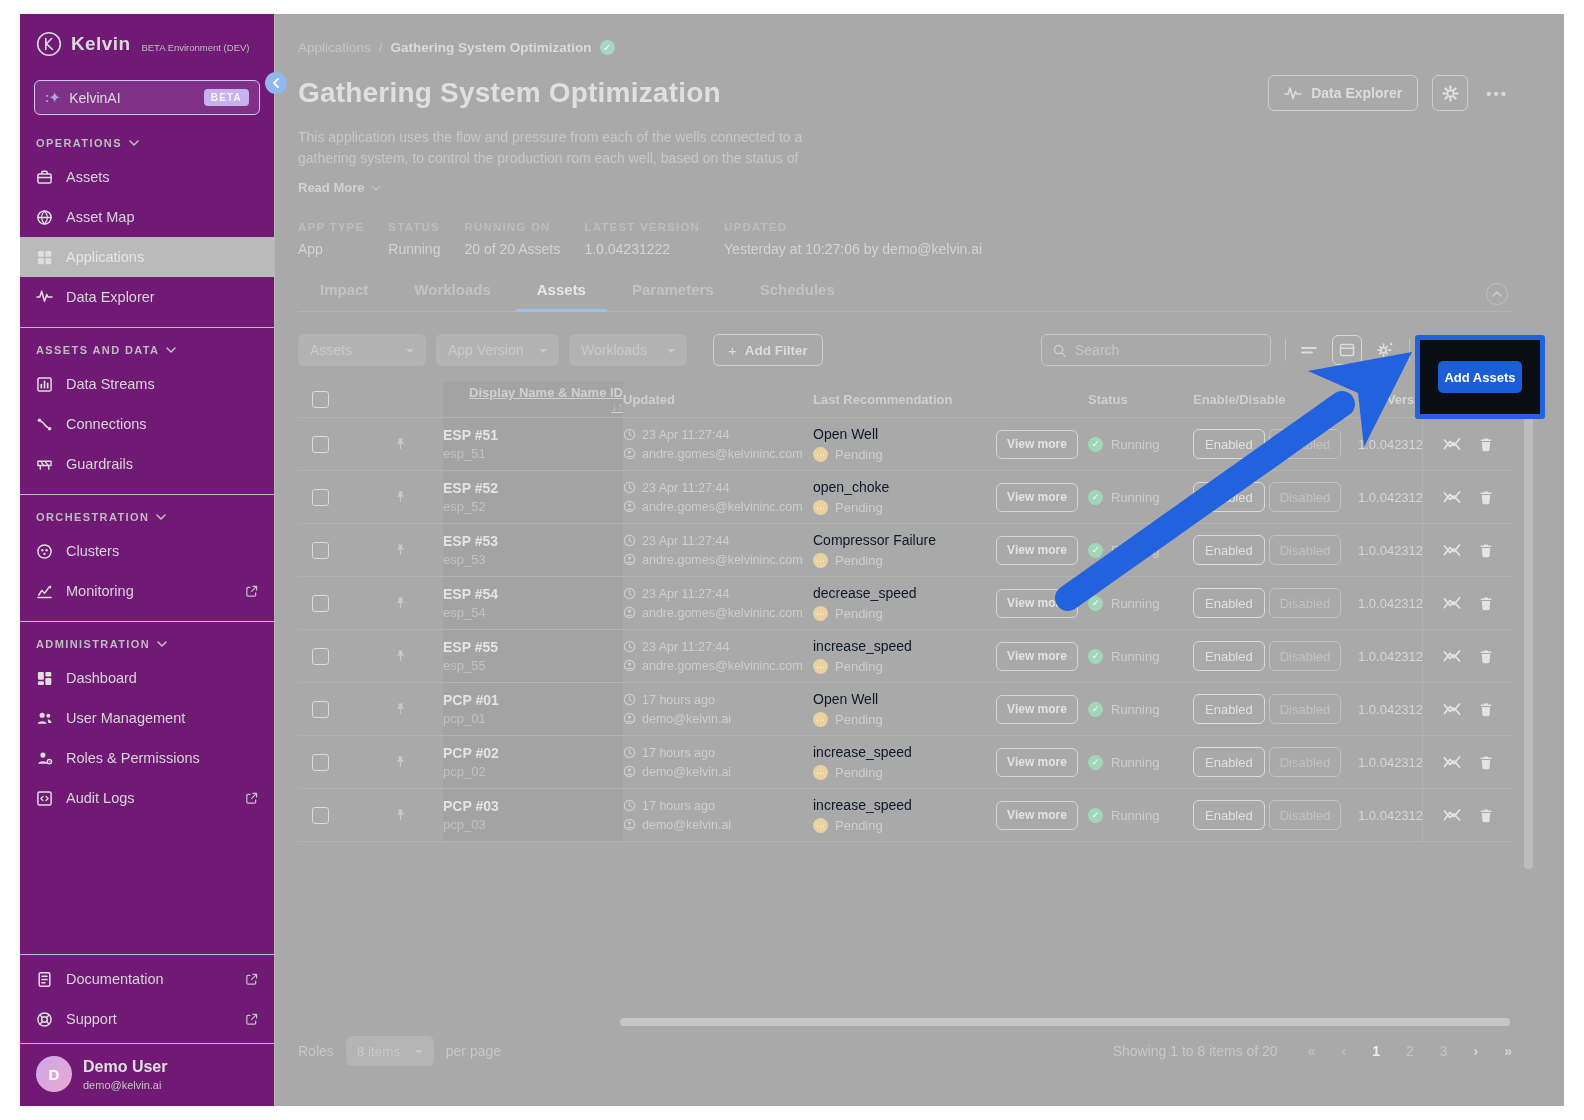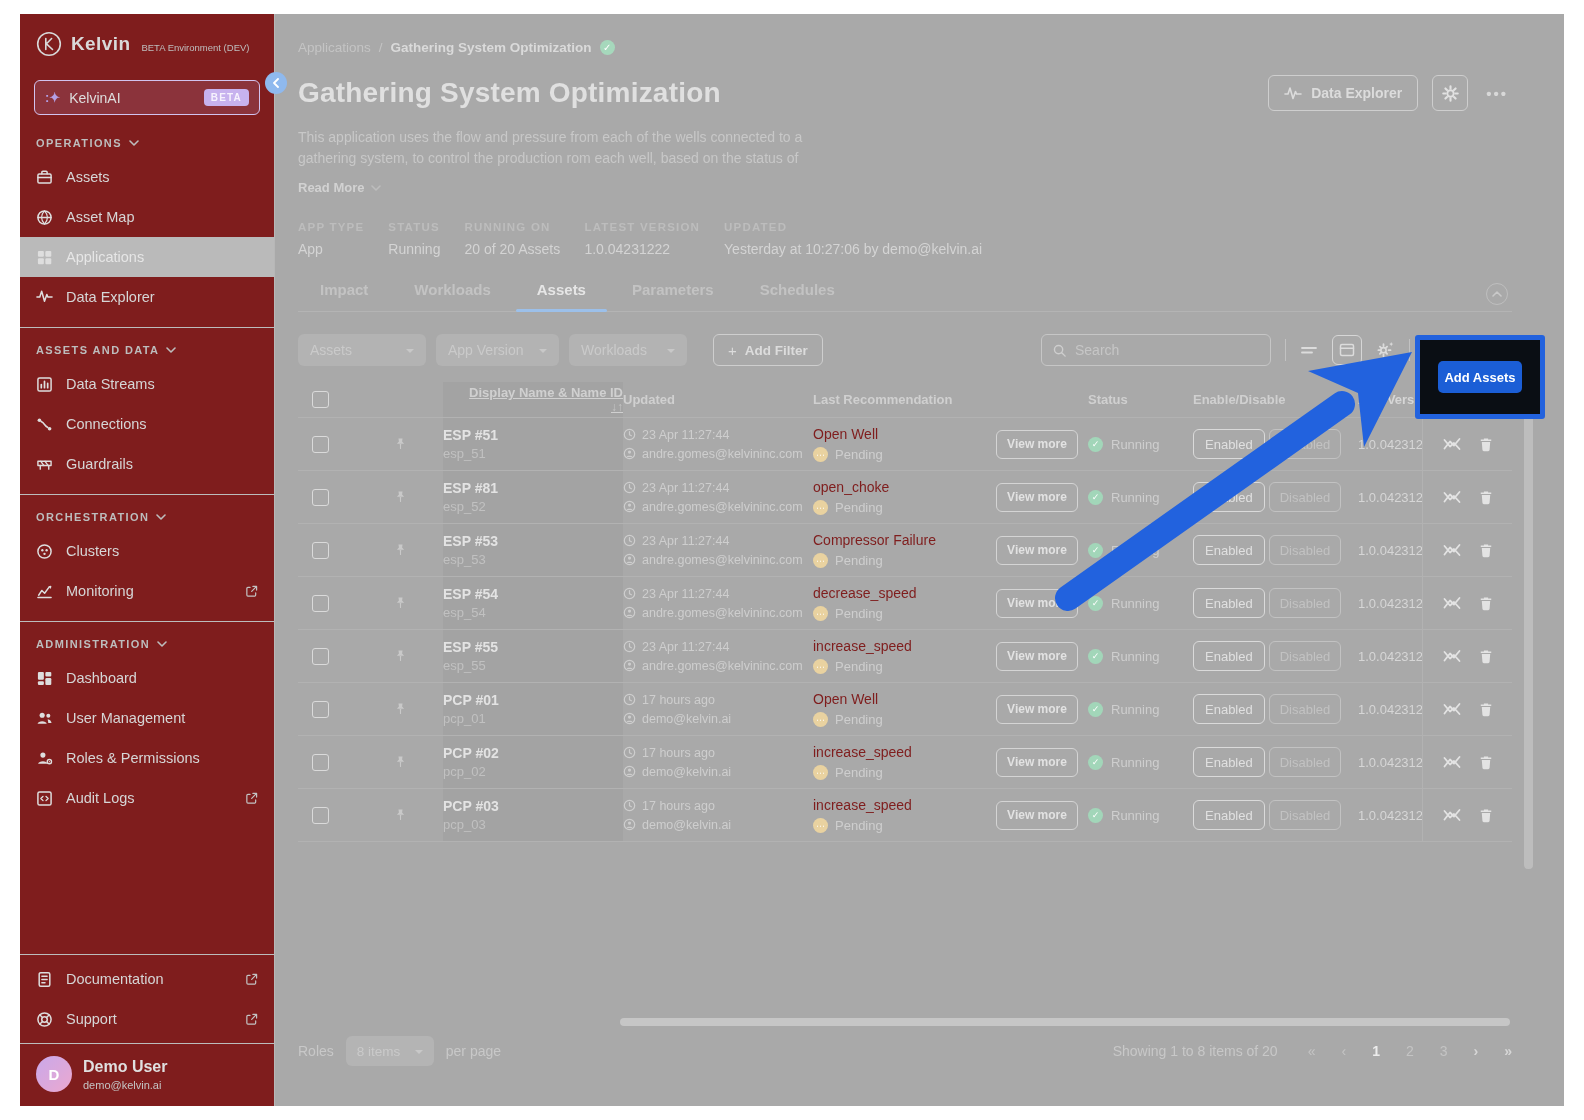--- a/index.html
+++ b/index.html
@@ -1,21 +1,21 @@
 <!DOCTYPE html>
 <html><head>
 <meta charset="utf-8">
 <style>
   * { margin:0; padding:0; box-sizing:border-box; }
   body { width:1584px; height:1120px; background:#ffffff; font-family:"Liberation Sans", sans-serif; position:relative; overflow:hidden; }
 
   .app { position:absolute; left:20px; top:14px; width:1544px; height:1092px; background:#a9a9a9; display:flex; overflow:hidden; }
 
   
-  .sidebar { width:255px; background:#7f1d1d; border-right:1px solid #b7b7b7; display:flex; flex-direction:column; flex-shrink:0; }
+  .sidebar { width:255px; background:#701a75; border-right:1px solid #b7b7b7; display:flex; flex-direction:column; flex-shrink:0; }
   .logo-row { height:60px; display:flex; align-items:center; padding:0 16px; gap:9px; }
   .logo-k { width:26px; height:26px; color:#d8d8d8; display:flex; }
   .logo-word { font-size:19px; color:#d9d9d9; font-weight:bold; letter-spacing:.4px; }
   .logo-env { font-size:9.5px; color:#bfbfbf; margin-top:7px; margin-left:2px; }
   .kai-pill { margin:6px 14px 4px; height:35px; border:1px solid #d2c3ef; border-radius:6px; background:rgba(210,190,245,.14); display:flex; align-items:center; padding:0 10px; gap:9px; cursor:pointer; }
   .kai-spark { color:#b49fe4; font-size:13px; font-weight:bold; }
   .kai-label { font-size:14px; color:#dedede; }
   .kai-badge { margin-left:auto; background:#c7b2ee; color:#f6f2fd; font-size:10px; font-weight:bold; letter-spacing:1.2px; border-radius:4px; padding:3px 7px; }
   .side-section { margin-top:8px; padding-top:4px; }
   .side-section + .side-section { border-top:1px solid #bcbcbc; margin-top:10px; padding-top:10px; }
@@ -84,21 +84,21 @@
   .c-status { width:105px; display:flex; align-items:center; gap:8px; }
   .c-toggle { width:165px; display:flex; align-items:center; }
   .c-ver { width:64px; overflow:hidden; white-space:nowrap; font-size:13px; color:#d6d6d6; }
   .c-act { width:90px; border-left:1px solid #b2b2b2; align-self:stretch; display:flex; align-items:center; justify-content:center; gap:18px; color:#e3e3e3; }
   .hdr-sort { font-size:12px; color:#c6c6c6; margin-left:5px; cursor:pointer; }
   .name { font-size:14px; font-weight:bold; color:#e3e3e3; }
   .nid { font-size:13px; color:#c1c1c1; margin-top:3px; }
   .upd-line { display:flex; align-items:center; gap:6px; font-size:12.5px; color:#cecece; }
   .upd-line + .upd-line { margin-top:5px; }
   .mini-ico { display:flex; color:#cecece; }
-  .rec { font-size:14px; color:#7f1d1d; }
+  .rec { font-size:14px; color:#0f172a; }
   .pend { display:flex; align-items:center; gap:7px; margin-top:5px; font-size:13px; color:#cecece; }
   .dot-pend { width:15px; height:15px; border-radius:50%; background:#e9d2a0; color:#fff; font-size:9px; display:flex; align-items:center; justify-content:center; }
   .btn-view { width:82px; height:29px; border:1px solid #d4d4d4; border-radius:6px; color:#e2e2e2; font-size:12px; font-weight:bold; background:transparent; cursor:pointer; font-family:inherit; }
   .dot-run { width:15px; height:15px; border-radius:50%; background:#a2d6b9; color:#fff; font-size:9px; display:flex; align-items:center; justify-content:center; flex-shrink:0; }
   .status-txt { font-size:13px; color:#cecece; }
   .btn-en { height:30px; padding:0 11px; border:1.5px solid #dadada; border-radius:6px; color:#e0e0e0; font-size:13px; background:transparent; cursor:pointer; font-family:inherit; }
   .btn-dis { height:30px; padding:0 10px; border:1px solid #c2c2c2; border-radius:6px; color:#c2c2c2; font-size:13px; background:transparent; margin-left:4px; cursor:pointer; font-family:inherit; }
   .act-ico { display:flex; cursor:pointer; }
 
   
@@ -594,21 +594,21 @@
             </div>
     <div class="c-pin">
               <span style="display:flex">
                 <svg width="13" height="14" viewBox="0 0 14 14" fill="currentColor">
                   <path d="M4.8 1.2h4.4l-.5 3.2 2.2 2.2H3.1l2.2-2.2z"></path>
                   <rect x="6.4" y="6.8" width="1.2" height="5.6" rx=".6"></rect>
                 </svg>
               </span>
             </div>
     <div class="c-name">
-      <div class="name">ESP #81</div>
+      <div class="name">ESP #52</div>
       <div class="nid">esp_52</div>
     </div>
     <div class="c-upd">
       <div class="upd-line">
                 <span class="mini-ico">
                   <svg width="13" height="13" viewBox="0 0 14 14">
                     <circle cx="7" cy="7" r="5.6" fill="none" stroke="currentColor" stroke-linecap="round" stroke-linejoin="round" stroke-width="1.3"></circle>
                     <path d="M7 3.8v3.4l2 1.2" fill="none" stroke="currentColor" stroke-linecap="round" stroke-linejoin="round" stroke-width="1.3"></path>
                   </svg>
                 </span>

